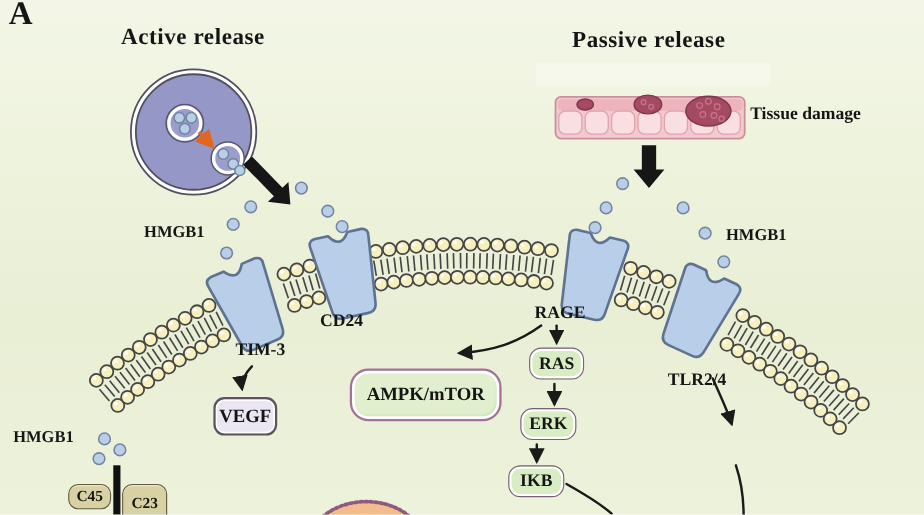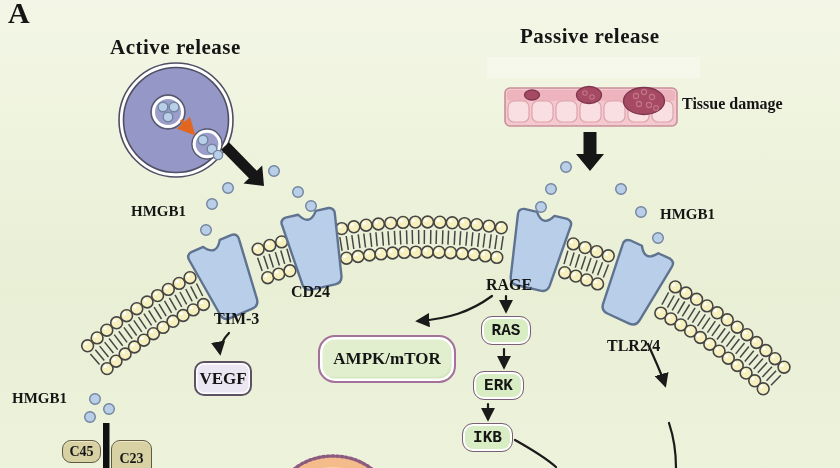--- a/index.html
+++ b/index.html
@@ -11,21 +11,21 @@
   svg{position:absolute;left:0;top:0;}
   .lbl{position:absolute;font-weight:bold;white-space:nowrap;}
   .title{font-size:21px;letter-spacing:.5px;}
   .panelA{font-size:30px;}
   .small{font-size:16px;}
   .node{
     position:absolute;display:flex;align-items:center;justify-content:center;
     font-weight:bold;white-space:nowrap;box-sizing:border-box;
   }
   .gnode{background:#d8edc3;border:1.6px solid #7a5f78;border-radius:11px;
-    box-shadow:inset 0 0 0 2px #ffffff;font-size:16px;font-family:Liberation Mono, monospace;}
+    box-shadow:inset 0 0 0 2px #ffffff;font-size:16px;}
   .ampk{background:#e1efcf;border:2px solid #a4719a;border-radius:17px;
     box-shadow:inset 0 0 0 2.5px #ffffff, inset -2px -3px 3px #c7ddb0;font-size:17px;}
   .mnode{background:#ecd7ee;border:1.8px solid #9c6b9c;border-radius:14px;
     box-shadow:inset 0 0 0 2px #ffffff;font-size:16px;}
   .vnode{background:#eae7f2;border:2px solid #5d5264;border-radius:10px;
     box-shadow:inset 0 0 0 1.5px #ffffff;font-size:17px;}
   .cnode{background:#d8d1a4;border:1.5px solid #5f5a41;border-radius:9px;
     box-shadow:inset 0 1px 0 #efe9c8;font-size:14px;}
   #membrane line{stroke:#454545;stroke-width:1.5;}
   #membrane circle.h{fill:#f6efbe;stroke:#454545;stroke-width:1.6;}
@@ -403,21 +403,21 @@
 
     <rect x="103" y="423" width="6.5" height="45" fill="#101010"></rect>
 
     <g>
       <ellipse cx="333" cy="497" rx="53" ry="41" fill="#f3bc8a" stroke="#8d5b80" stroke-width="3.4" stroke-dasharray="2 2.6" stroke-linecap="round"></ellipse>
       <ellipse cx="333" cy="501" rx="44" ry="34" fill="#f8d3ac"></ellipse>
     </g>
   </svg>
 
   <div class="lbl panelA" style="left:8px;top:-4px;">A</div>
-  <div class="lbl title" style="left:110px;top:21px;margin-top:14px;">Active release</div>
+  <div class="lbl title" style="left:110px;top:21px;">Active release</div>
   <div class="lbl title" style="left:520px;top:24px;">Passive release</div>
   <div class="lbl small" style="left:682px;top:95px;">Tissue damage</div>
 
   <div class="lbl" style="left:131px;top:203px;font-size:15px;">HMGB1</div>
   <div class="lbl" style="left:660px;top:206px;font-size:15px;">HMGB1</div>
   <div class="lbl" style="left:12px;top:390px;font-size:15px;">HMGB1</div>
 
   <div class="lbl small" style="left:214px;top:310px;">TIM-3</div>
   <div class="lbl small" style="left:291px;top:283px;">CD24</div>
   <div class="lbl small" style="left:486px;top:276px;">RAGE</div>

